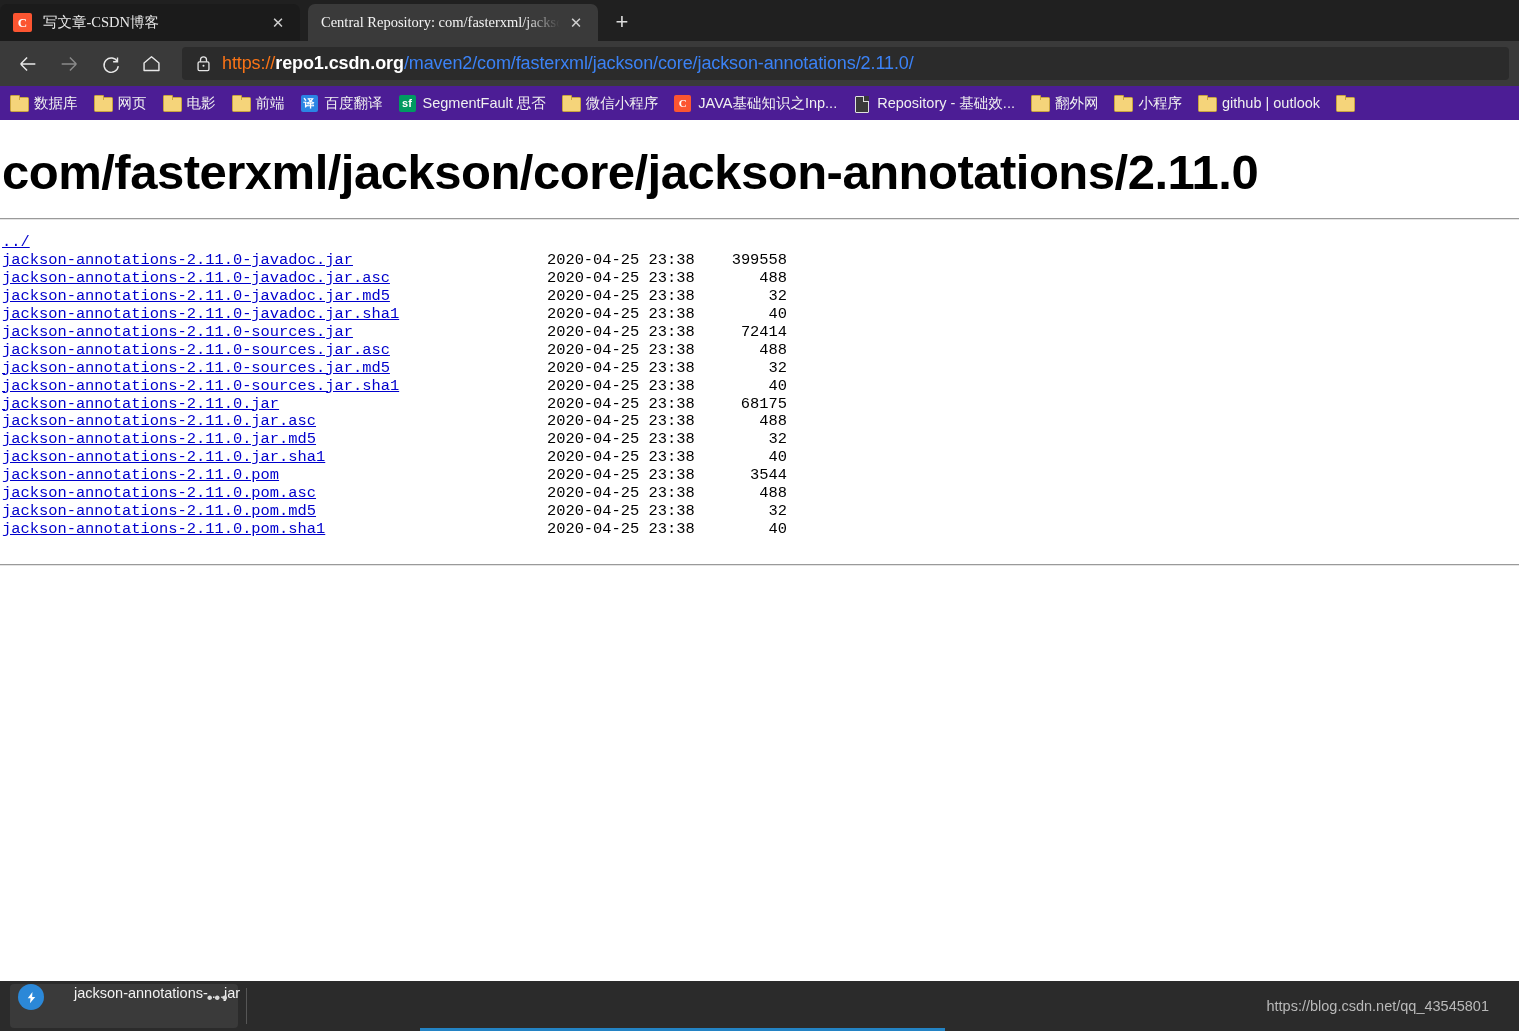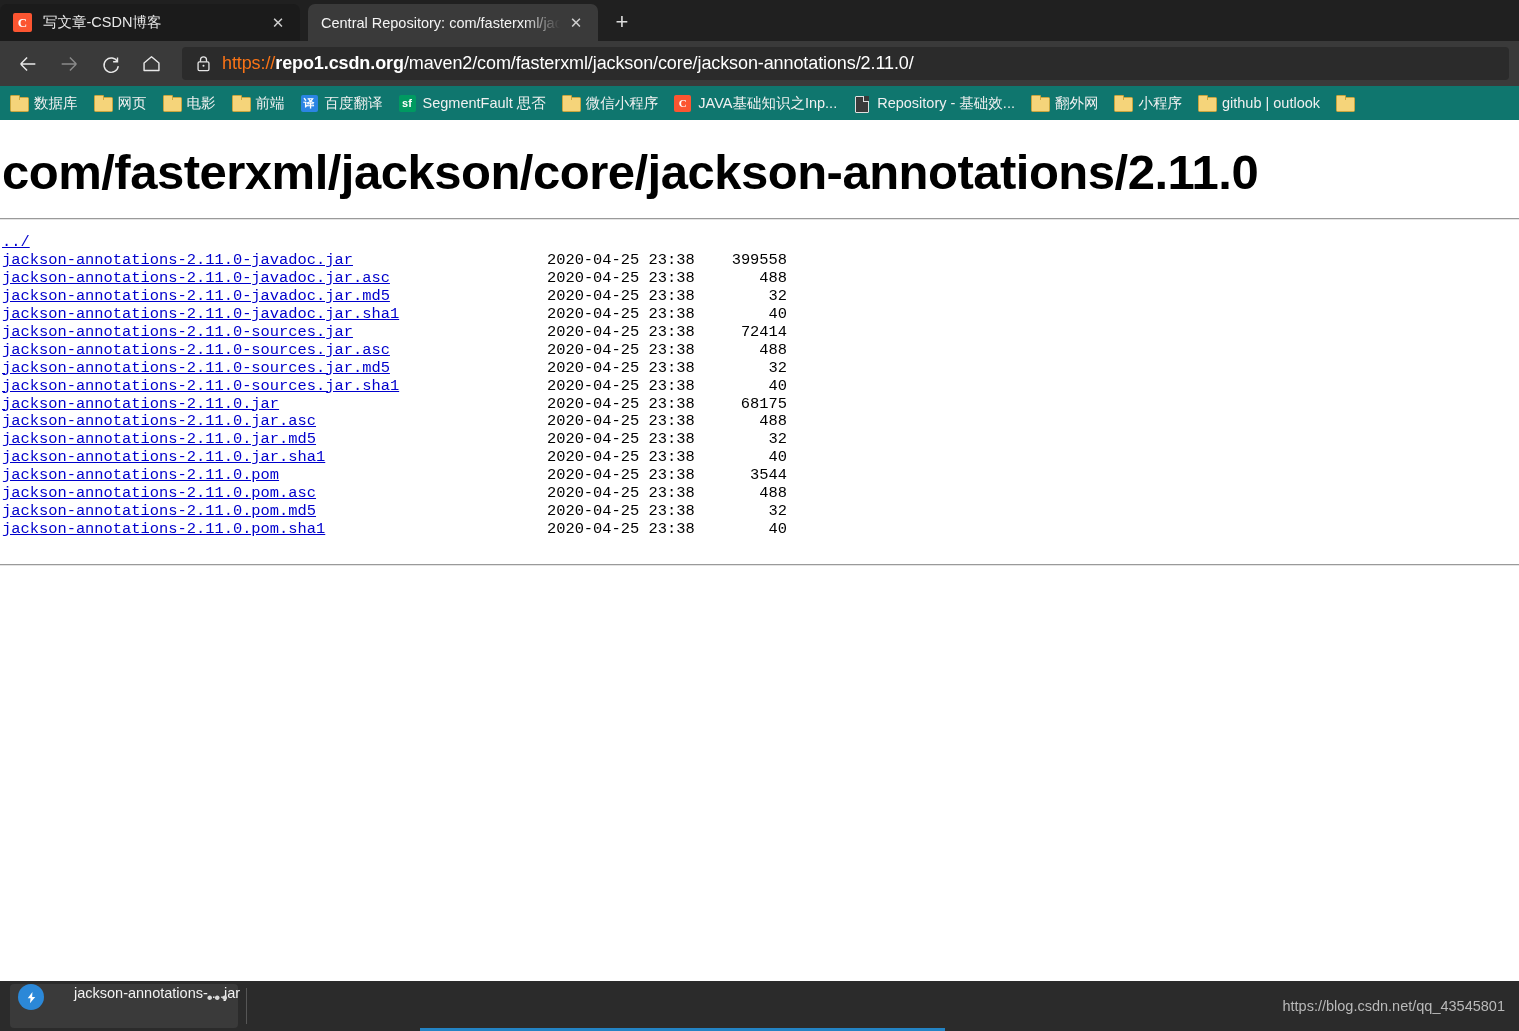--- a/index.html
+++ b/index.html
@@ -43,20 +43,21 @@
     display: flex; align-items: center; justify-content: center;
     font-size: 13px; font-weight: bold; color: #fff;
   }
   .fav-csdn { background: #fc5531; font-family: "Liberation Serif", serif; }
   .tab .tab-title {
     flex: 1 1 auto;
     white-space: nowrap; overflow: hidden;
     text-overflow: clip;
     -webkit-mask-image: linear-gradient(to right, #000 85%, transparent 100%);
             mask-image: linear-gradient(to right, #000 85%, transparent 100%);
+            font-family: Liberation Serif, serif;
   }
   .tab .tab-close {
     width: 24px; height: 24px; flex: 0 0 24px;
     display: flex; align-items: center; justify-content: center;
     color: #cfcfcf; font-size: 15px;
     border-radius: 3px;
     margin-left: 4px;
   }
   .newtab {
     width: 36px; height: 34px;
@@ -99,26 +100,26 @@
     color: #e6e6e6; margin-right: 8px;
   }
   .url {
     font-size: 18px;
     white-space: nowrap;
     letter-spacing: -0.1px;
     font-family: "Liberation Sans", sans-serif;
   }
   .url .u-scheme { color: #f97316; }
   .url .u-host   { color: #ffffff; font-weight: bold; }
-  .url .u-path   { color: #ffffff; }
+  .url .u-path   { color: #3b82f6; }
 
   
   .bookmarks {
     height: 34px; flex: 0 0 34px;
-    background: #0f766e;
+    background: #4c1d95;
     display: flex; align-items: center;
     padding: 0 2px;
     overflow: hidden;
     white-space: nowrap;
   }
   .bm {
     display: flex; align-items: center;
     height: 26px;
     padding: 0 7px;
     margin: 0 1px;
@@ -247,21 +248,21 @@
     color: #d8d8d8; font-size: 17px; letter-spacing: 1.5px;
     border-radius: 3px;
   }
   .dl-divider {
     width: 1px; height: 36px;
     background: #565656;
     margin-left: 8px;
   }
   .watermark {
     position: absolute;
-    right: 14px; top: 50%;
+    right: 30px; top: 50%;
     transform: translateY(-50%);
     color: #b9b9b9;
     font-size: 14.5px;
     font-family: "Liberation Sans", sans-serif;
   }
   .taskbar-accent {
     position: absolute;
     left: 420px; bottom: 0;
     width: 525px; height: 3px;
     background: #2383c4;

